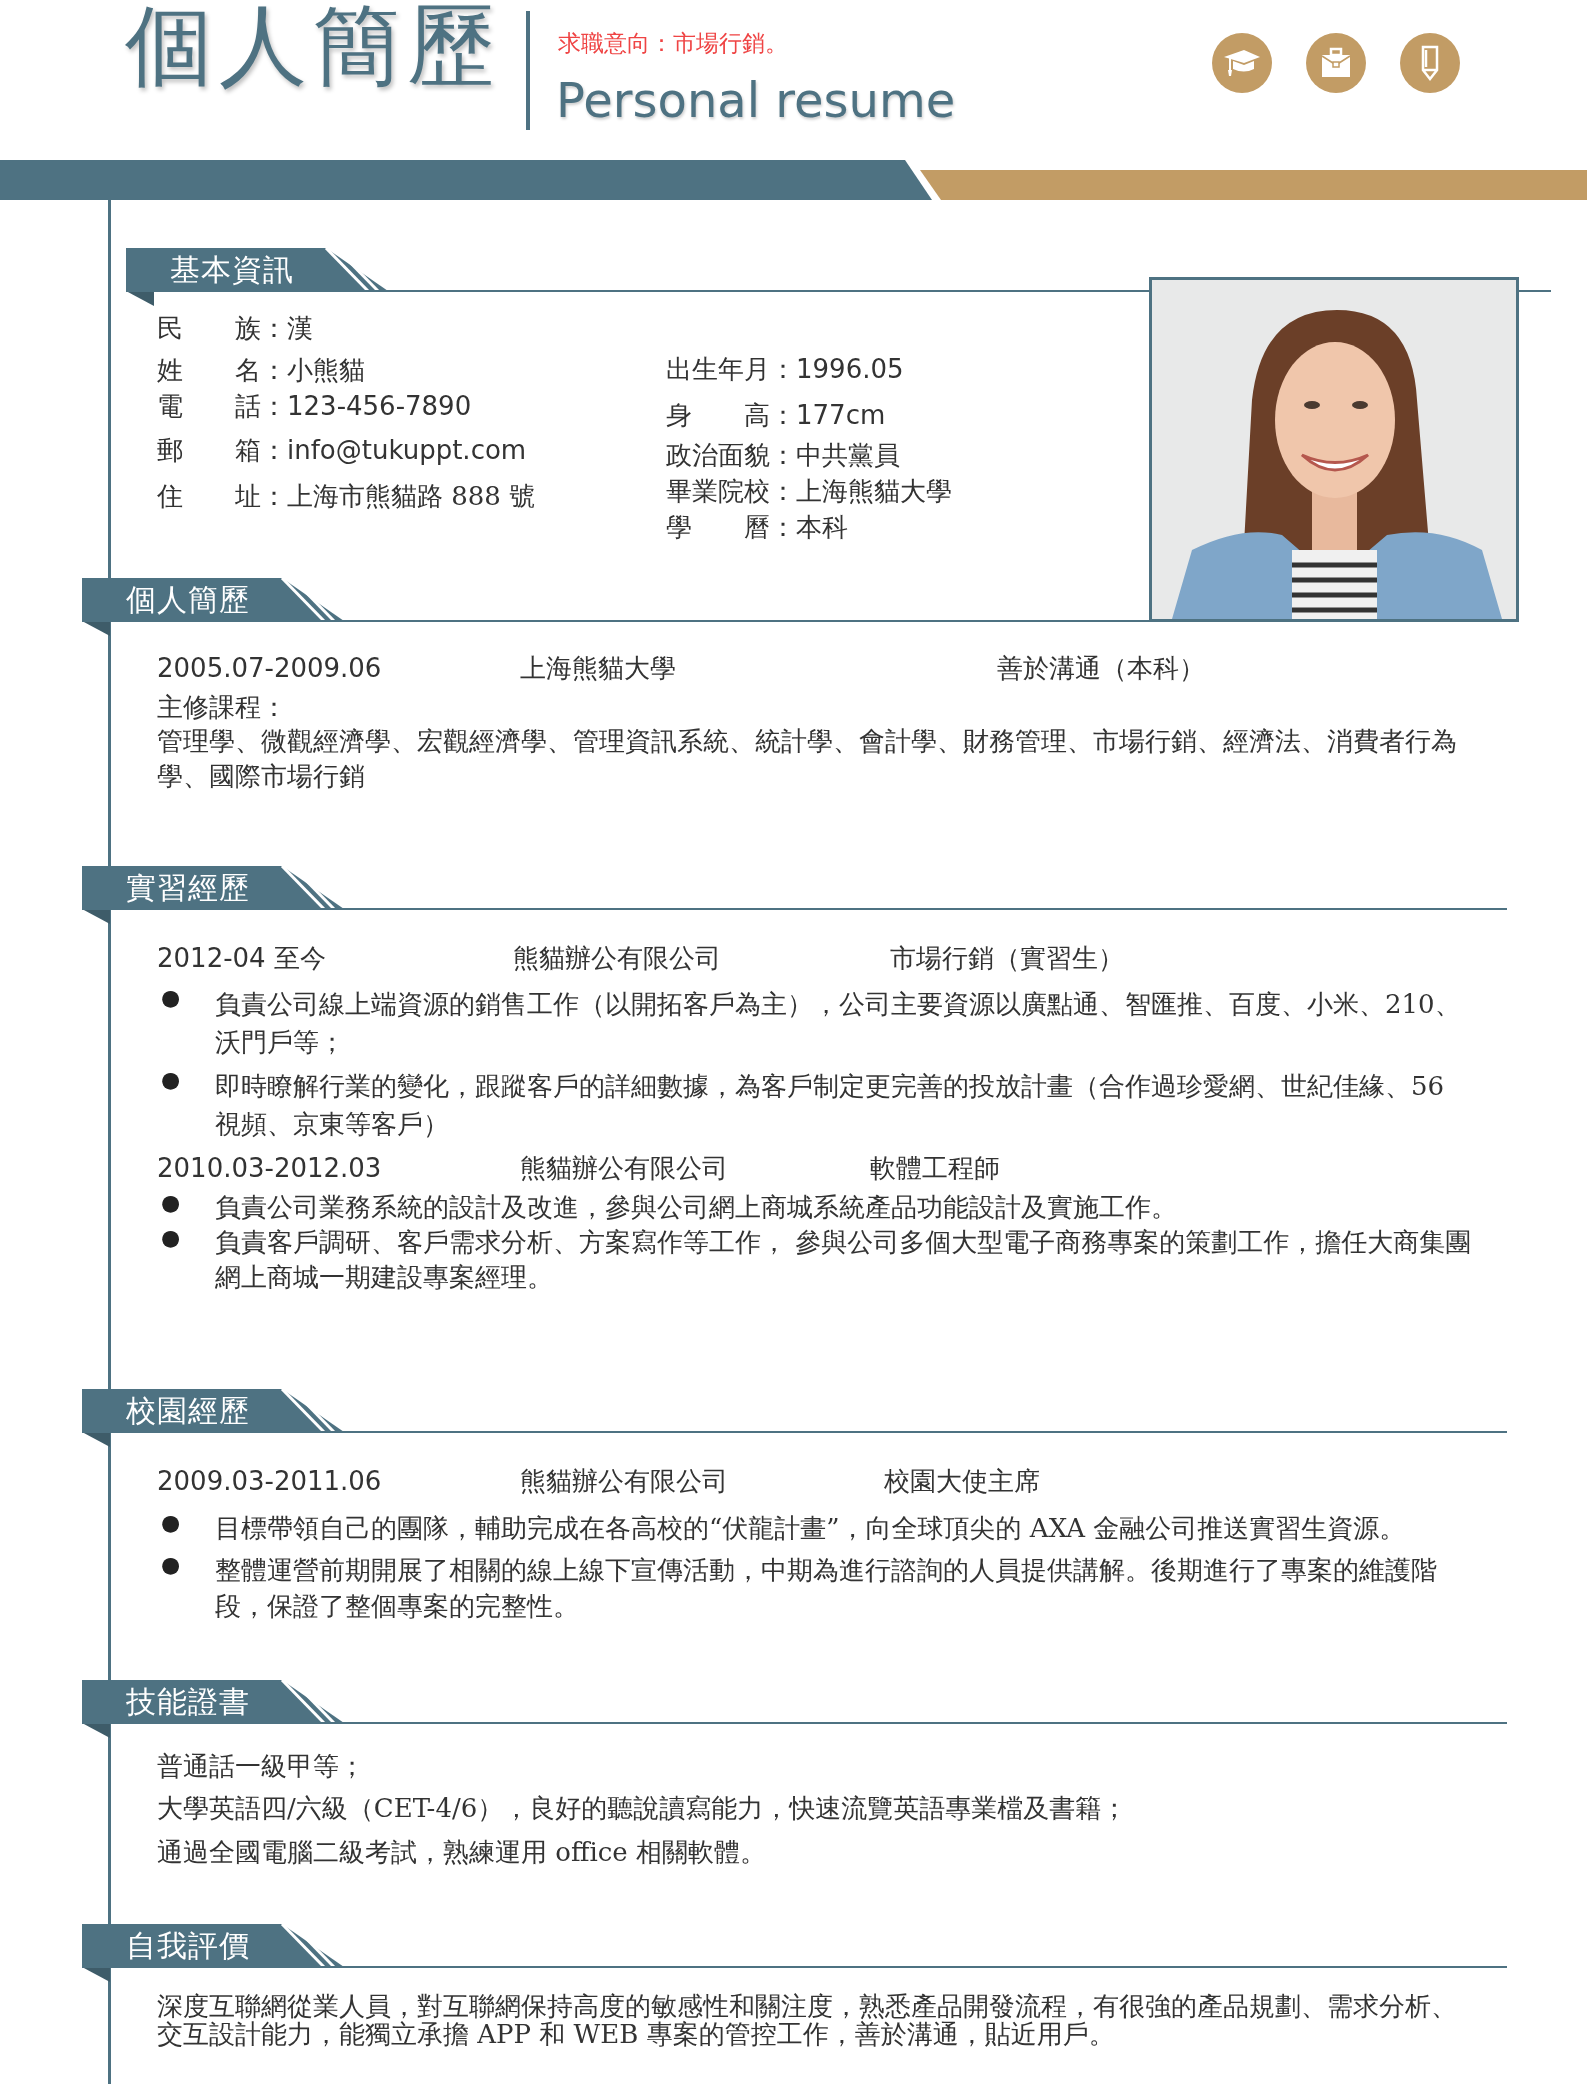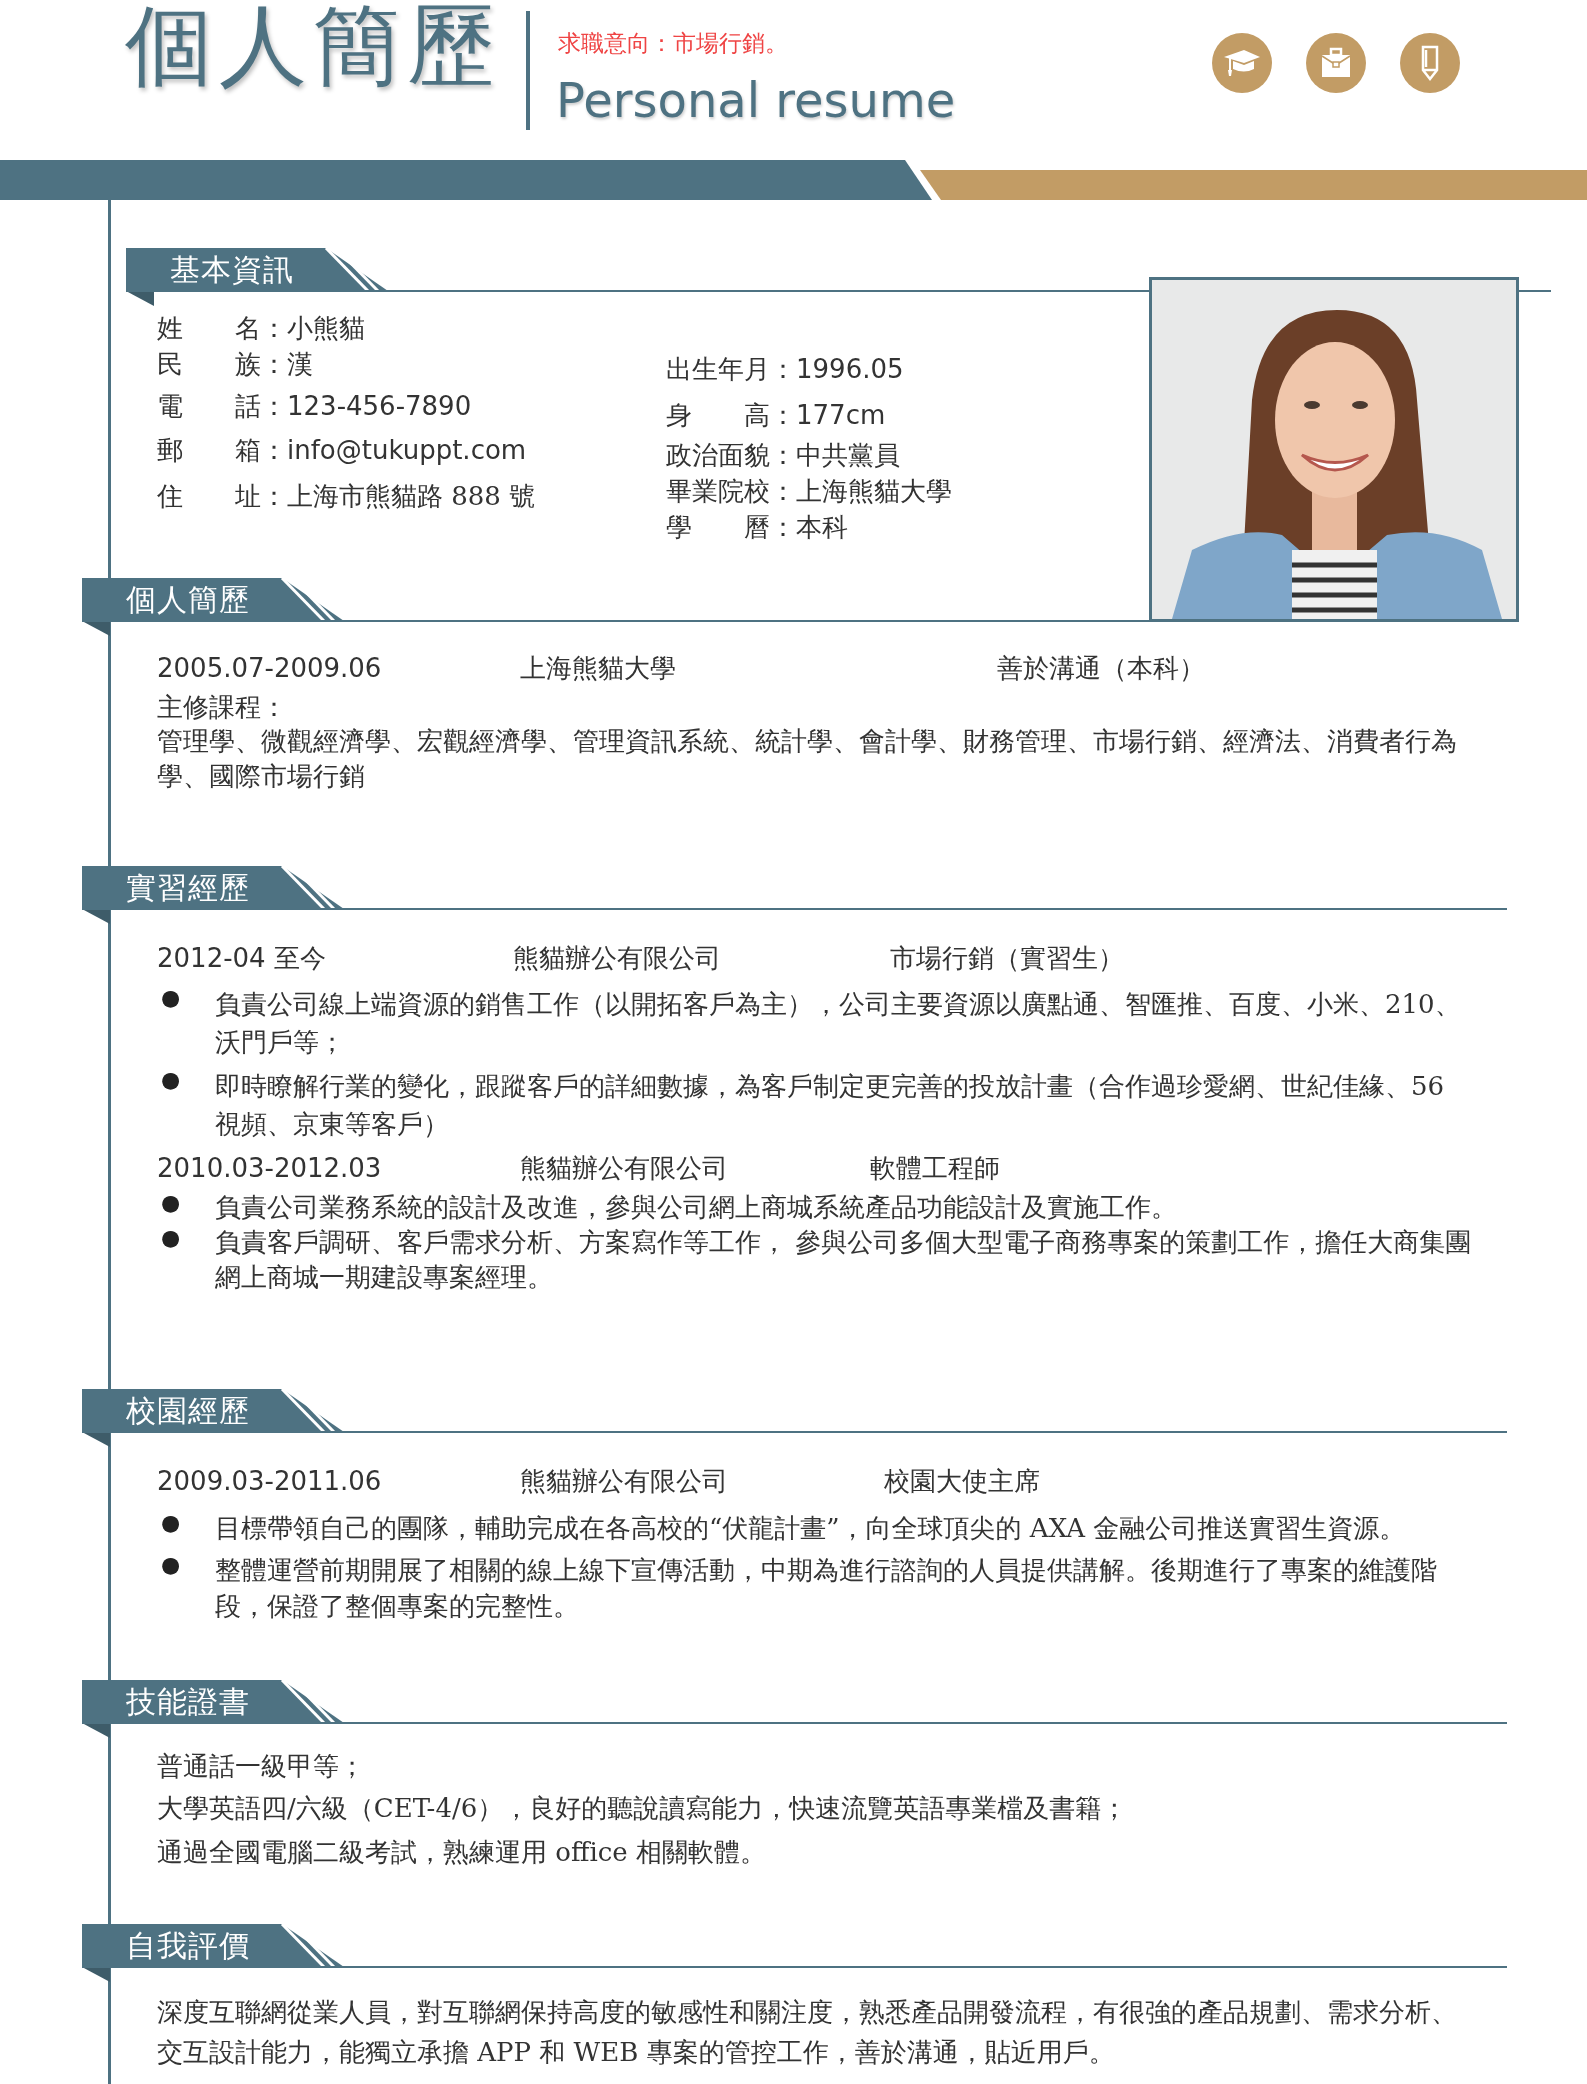--- a/index.html
+++ b/index.html
@@ -78,22 +78,22 @@
     <polygon points="0,0 200,0 262,43 0,43" fill="#4e7282"></polygon>
     <polygon points="0,43 28,43 28,58" fill="#3e5c69"></polygon>
     <line x1="200" y1="0" x2="242" y2="43" stroke="#fff" stroke-width="3"></line>
     <line x1="210" y1="0" x2="252" y2="43" stroke="#fff" stroke-width="3"></line>
     <rect x="0" y="42" width="1425" height="2" fill="#4e7282"></rect>
   </svg>
   <div class="sec-title">基本資訊</div>
 </div>
 
 <div class="abs" style="left:157px; top:310px;">
+  <div class="txt" style="height:42px;"><span>民　　族：</span><span>漢</span></div>
   <div class="txt" style="height:36px;"><span>姓　　名：</span><span>小熊貓</span></div>
-  <div class="txt" style="height:42px;"><span>民　　族：</span><span>漢</span></div>
   <div class="txt" style="height:44px;"><span>電　　話：</span><span class="num">123-456-7890</span></div>
   <div class="txt" style="height:46px;"><span>郵　　箱：</span><span class="num">info@tukuppt.com</span></div>
   <div class="txt" style="height:40px;"><span>住　　址：</span><span>上海市熊貓路 888 號</span></div>
 </div>
 
 <div class="abs" style="left:666px; top:315px;">
   <div class="txt" style="height:46px;margin-top:36px;"><span>出生年月：</span><span class="num">1996.05</span></div>
   <div class="txt" style="height:40px;"><span>身　　高：</span><span class="num">177cm</span></div>
   <div class="txt" style="height:36px;"><span>政治面貌：</span><span>中共黨員</span></div>
   <div class="txt" style="height:36px;"><span>畢業院校：</span><span>上海熊貓大學</span></div>
@@ -230,13 +230,13 @@
   <svg width="1425" height="60" viewBox="0 0 1425 60">
     <polygon points="0,0 200,0 262,43 0,43" fill="#4e7282"></polygon>
     <polygon points="0,43 28,43 28,58" fill="#3e5c69"></polygon>
     <line x1="200" y1="0" x2="242" y2="43" stroke="#fff" stroke-width="3"></line>
     <line x1="210" y1="0" x2="252" y2="43" stroke="#fff" stroke-width="3"></line>
     <rect x="0" y="42" width="1425" height="2" fill="#4e7282"></rect>
   </svg>
   <div class="sec-title">自我評價</div>
 </div>
 
-<div class="abs txt wrap" style="left:157px; top:1992px; width:1320px; line-height:40px;">深度互聯網從業人員，對互聯網保持高度的敏感性和關注度，熟悉產品開發流程，有很強的產品規劃、需求分析、交互設計能力，能獨立承擔 APP 和 WEB 專案的管控工作，善於溝通，貼近用戶。</div>
+<div class="abs txt wrap" style="left:157px; top:1992px; width:1320px; line-height:28px;">深度互聯網從業人員，對互聯網保持高度的敏感性和關注度，熟悉產品開發流程，有很強的產品規劃、需求分析、交互設計能力，能獨立承擔 APP 和 WEB 專案的管控工作，善於溝通，貼近用戶。</div>
 
 </body></html>

